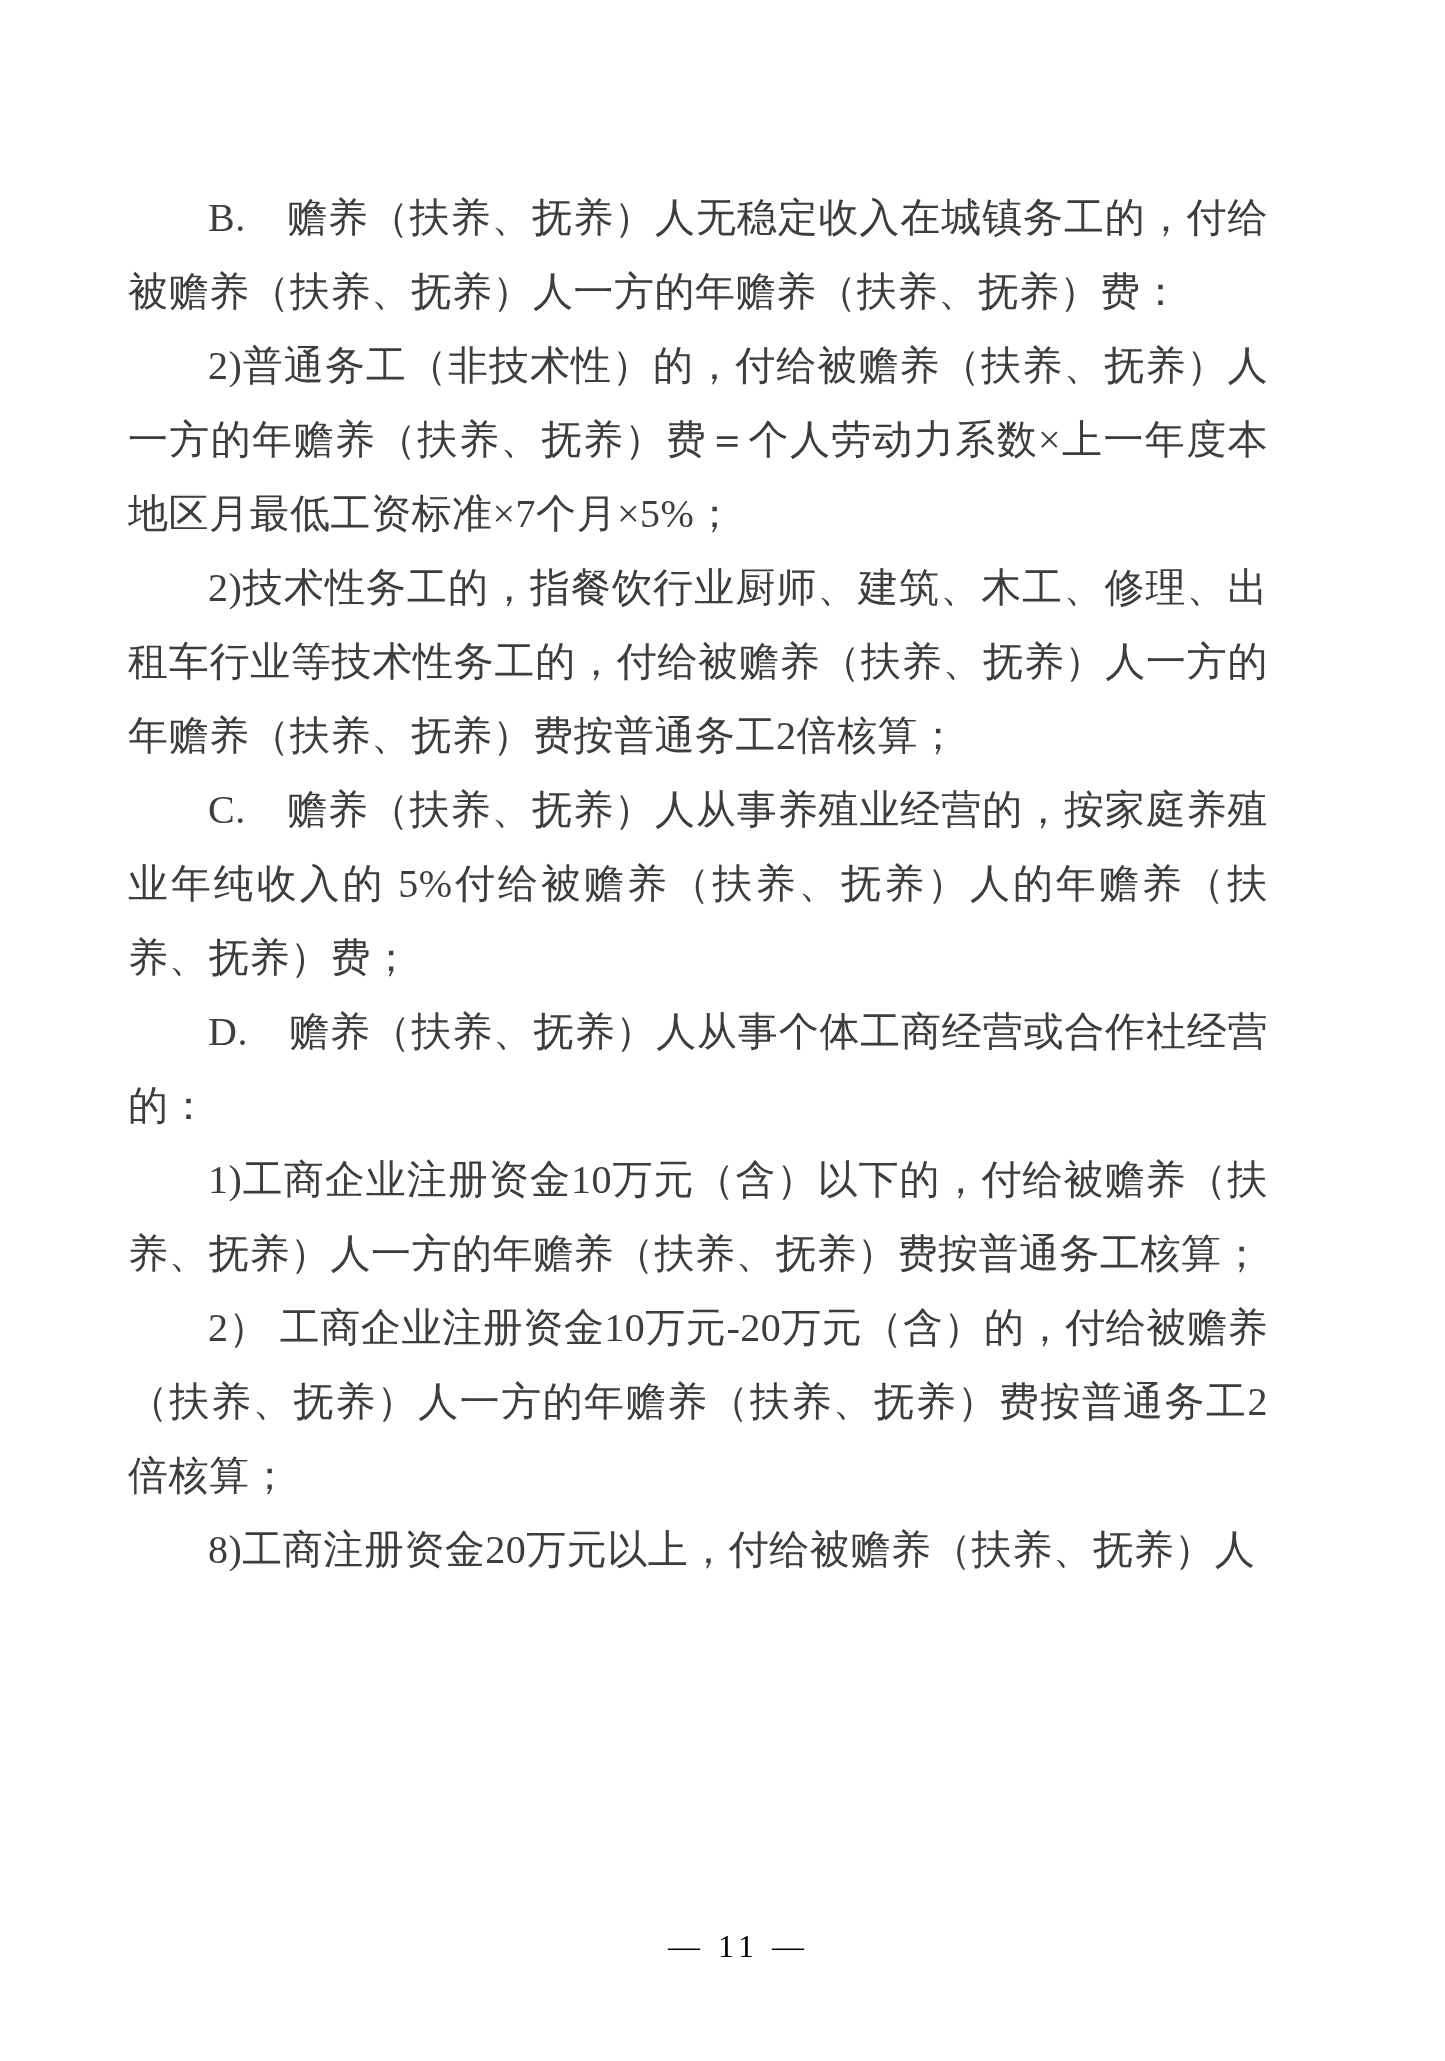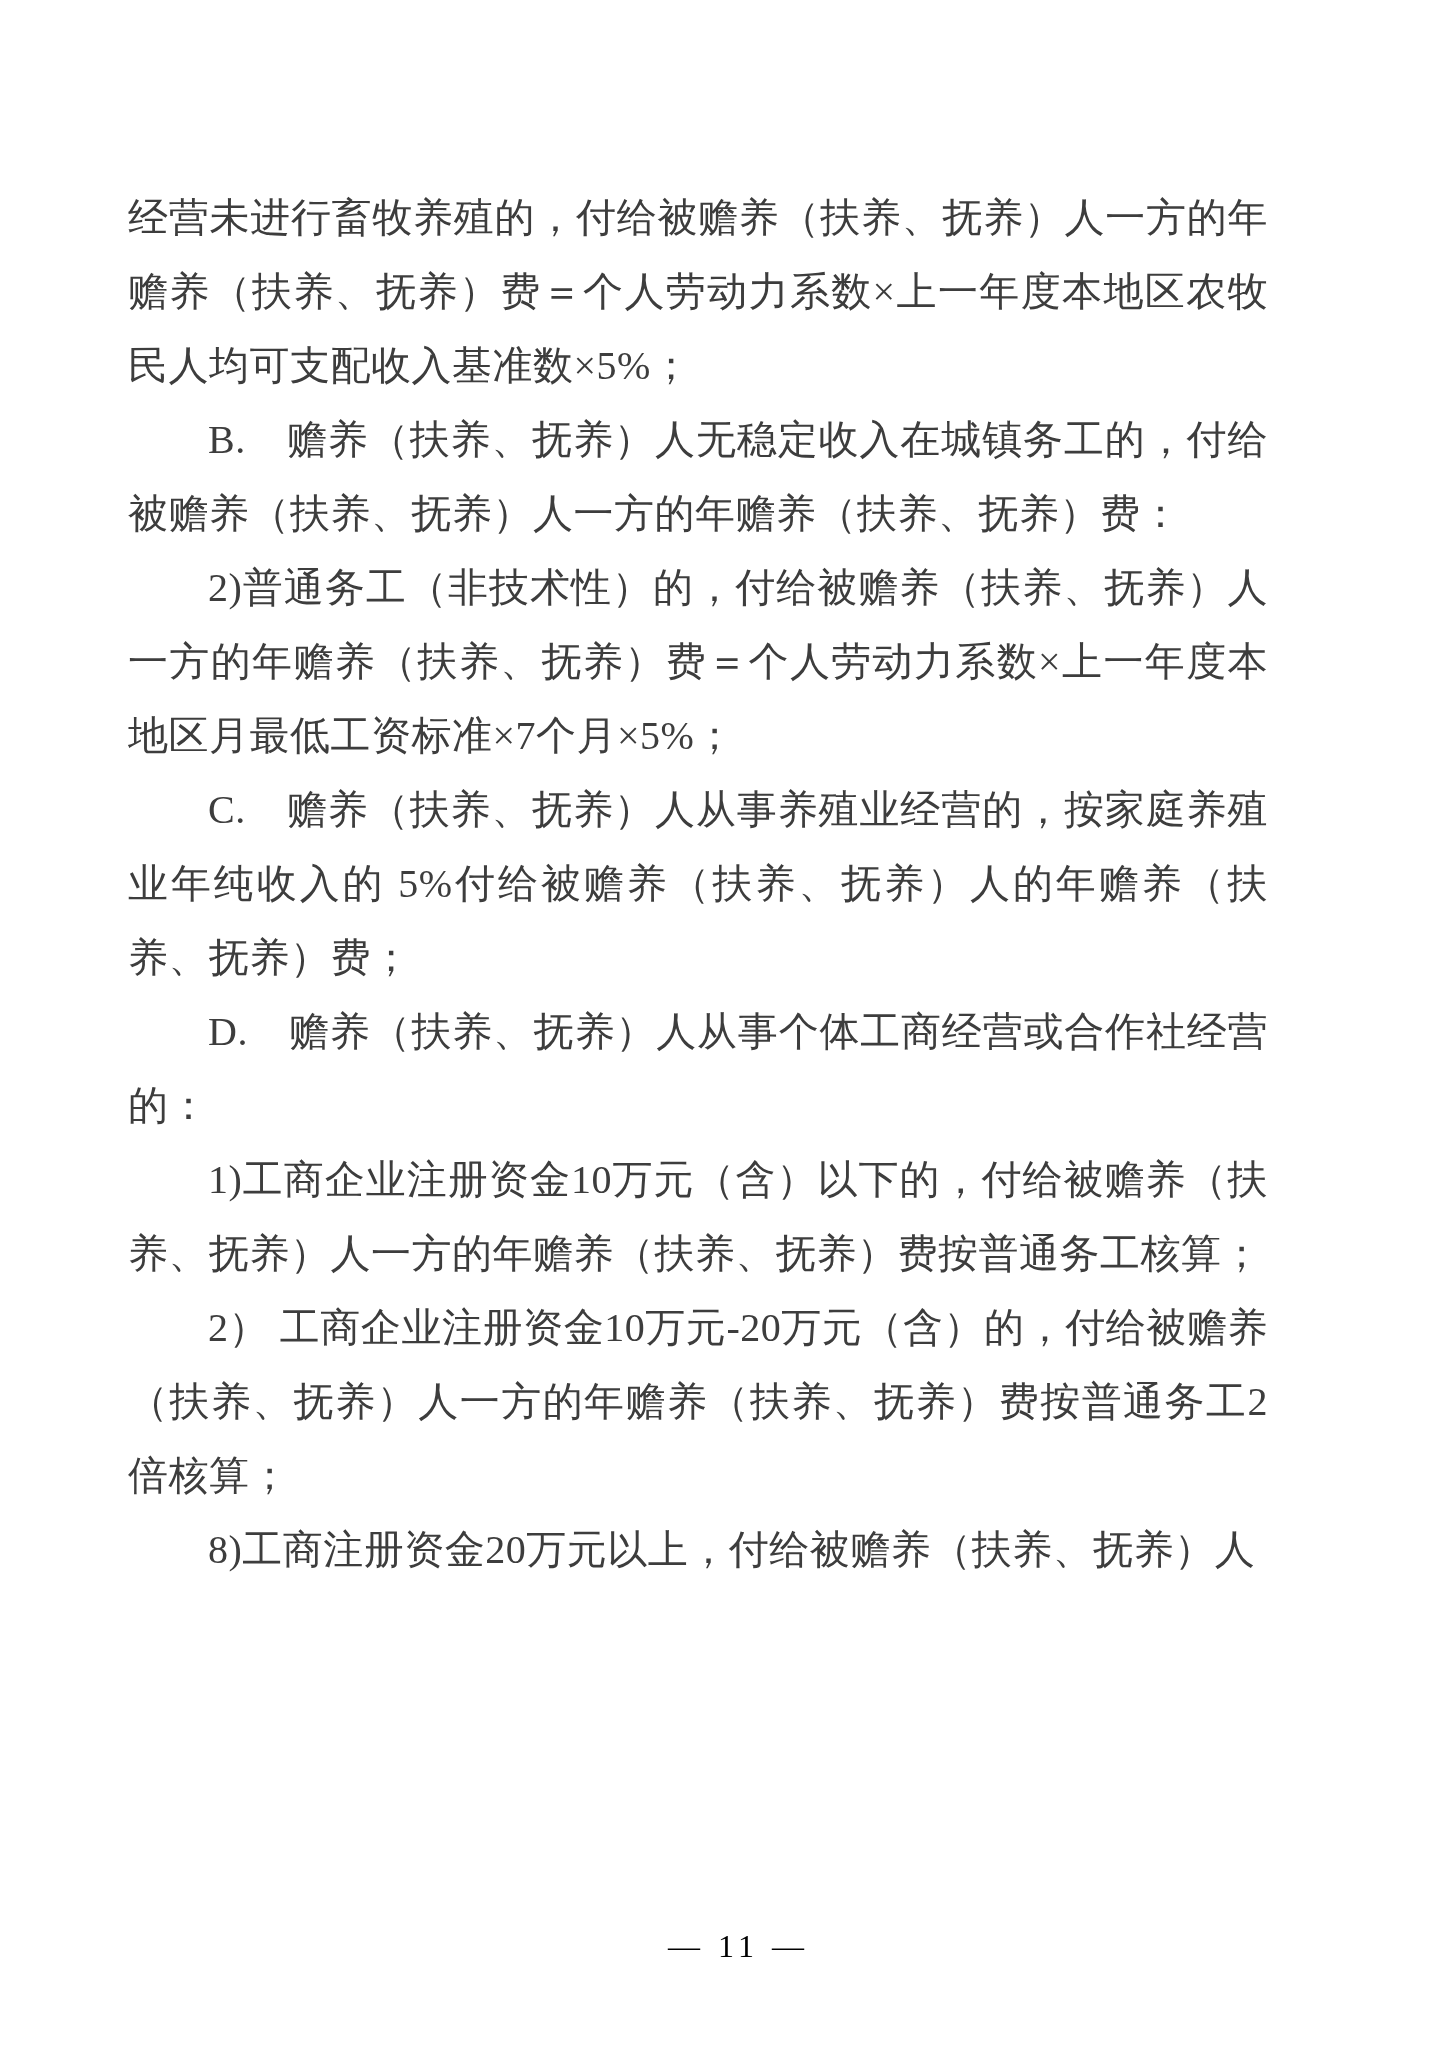--- a/index.html
+++ b/index.html
@@ -45,23 +45,23 @@
     font-size: 32px;
     letter-spacing: 5px;
     color: #000000;
   }
 </style>
 </head>
 <body>
 
 <div class="page">
   <div class="content">
-      <p class="para">经营未进行畜牧养殖的，付给被赡养（扶养、抚养）人一方的年赡养（扶养、抚养）费＝个人劳动力系数×上一年度本地区农牧民人均可支配收入基准数×5%；</p>
       <p class="para indent">B.　赡养（扶养、抚养）人无稳定收入在城镇务工的，付给被赡养（扶养、抚养）人一方的年赡养（扶养、抚养）费：</p>
       <p class="para indent">2)普通务工（非技术性）的，付给被赡养（扶养、抚养）人一方的年赡养（扶养、抚养）费＝个人劳动力系数×上一年度本地区月最低工资标准×7个月×5%；</p>
+      <p class="para indent">2)技术性务工的，指餐饮行业厨师、建筑、木工、修理、出租车行业等技术性务工的，付给被赡养（扶养、抚养）人一方的年赡养（扶养、抚养）费按普通务工2倍核算；</p>
       <p class="para indent">C.　赡养（扶养、抚养）人从事养殖业经营的，按家庭养殖业年纯收入的 5%付给被赡养（扶养、抚养）人的年赡养（扶养、抚养）费；</p>
       <p class="para indent">D.　赡养（扶养、抚养）人从事个体工商经营或合作社经营的：</p>
       <p class="para indent">1)工商企业注册资金10万元（含）以下的，付给被赡养（扶养、抚养）人一方的年赡养（扶养、抚养）费按普通务工核算；</p>
       <p class="para indent">2） 工商企业注册资金10万元-20万元（含）的，付给被赡养（扶养、抚养）人一方的年赡养（扶养、抚养）费按普通务工2倍核算；</p>
       <p class="para indent">8)工商注册资金20万元以上，付给被赡养（扶养、抚养）人</p>
     </div>
   <div class="footer">— 11 —</div>
 </div>
 
 </body></html>

